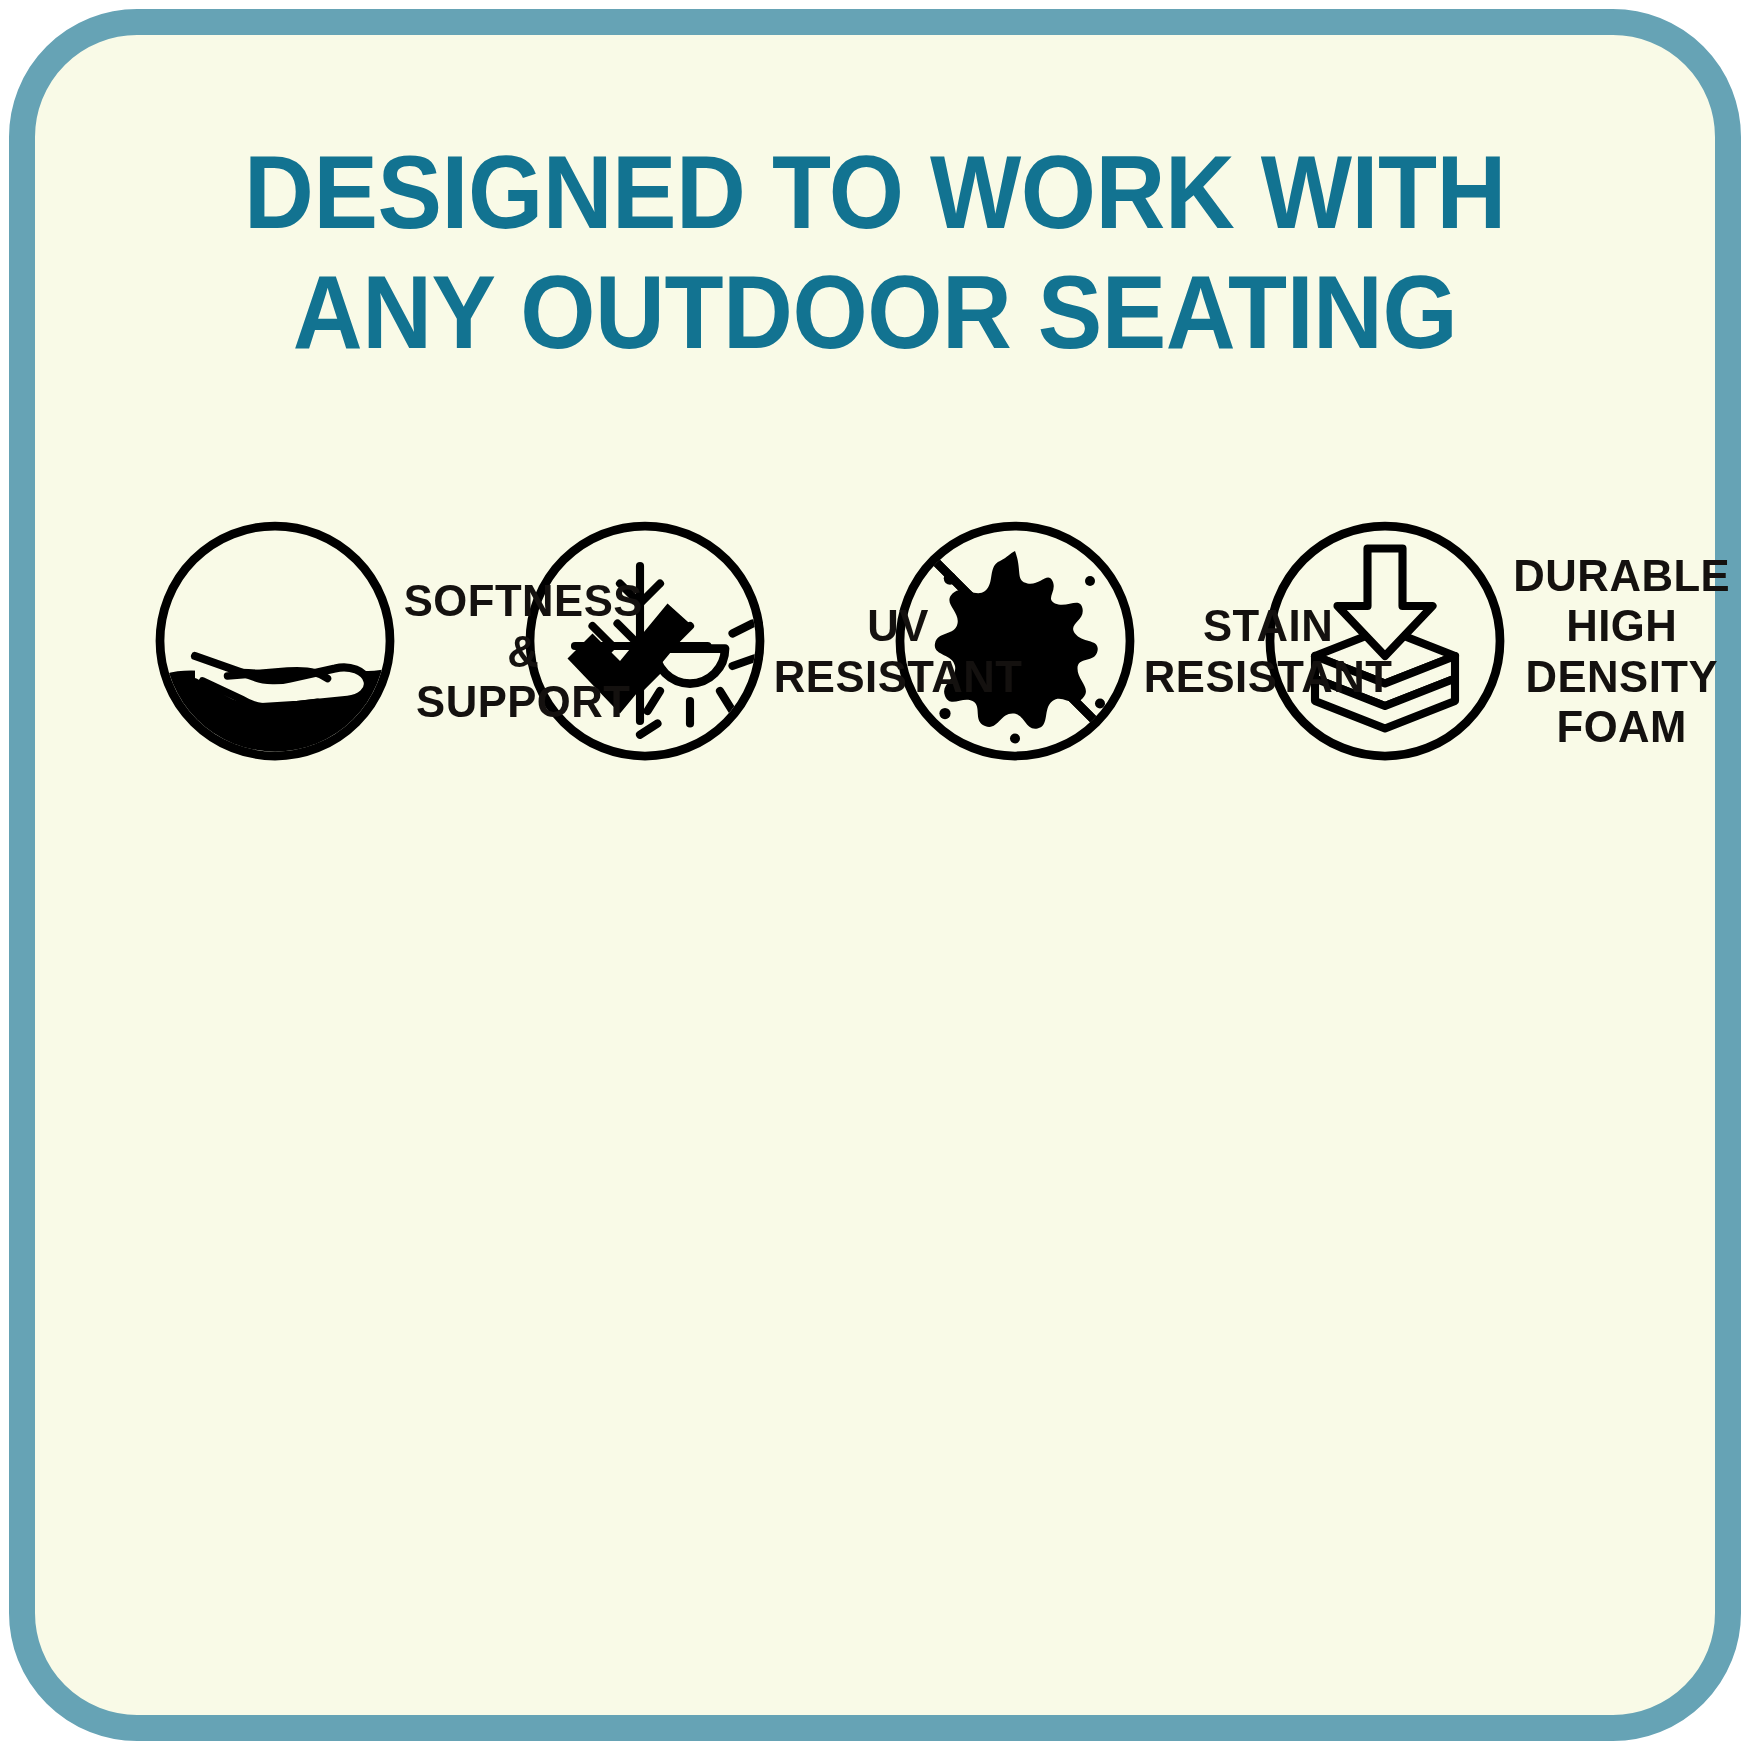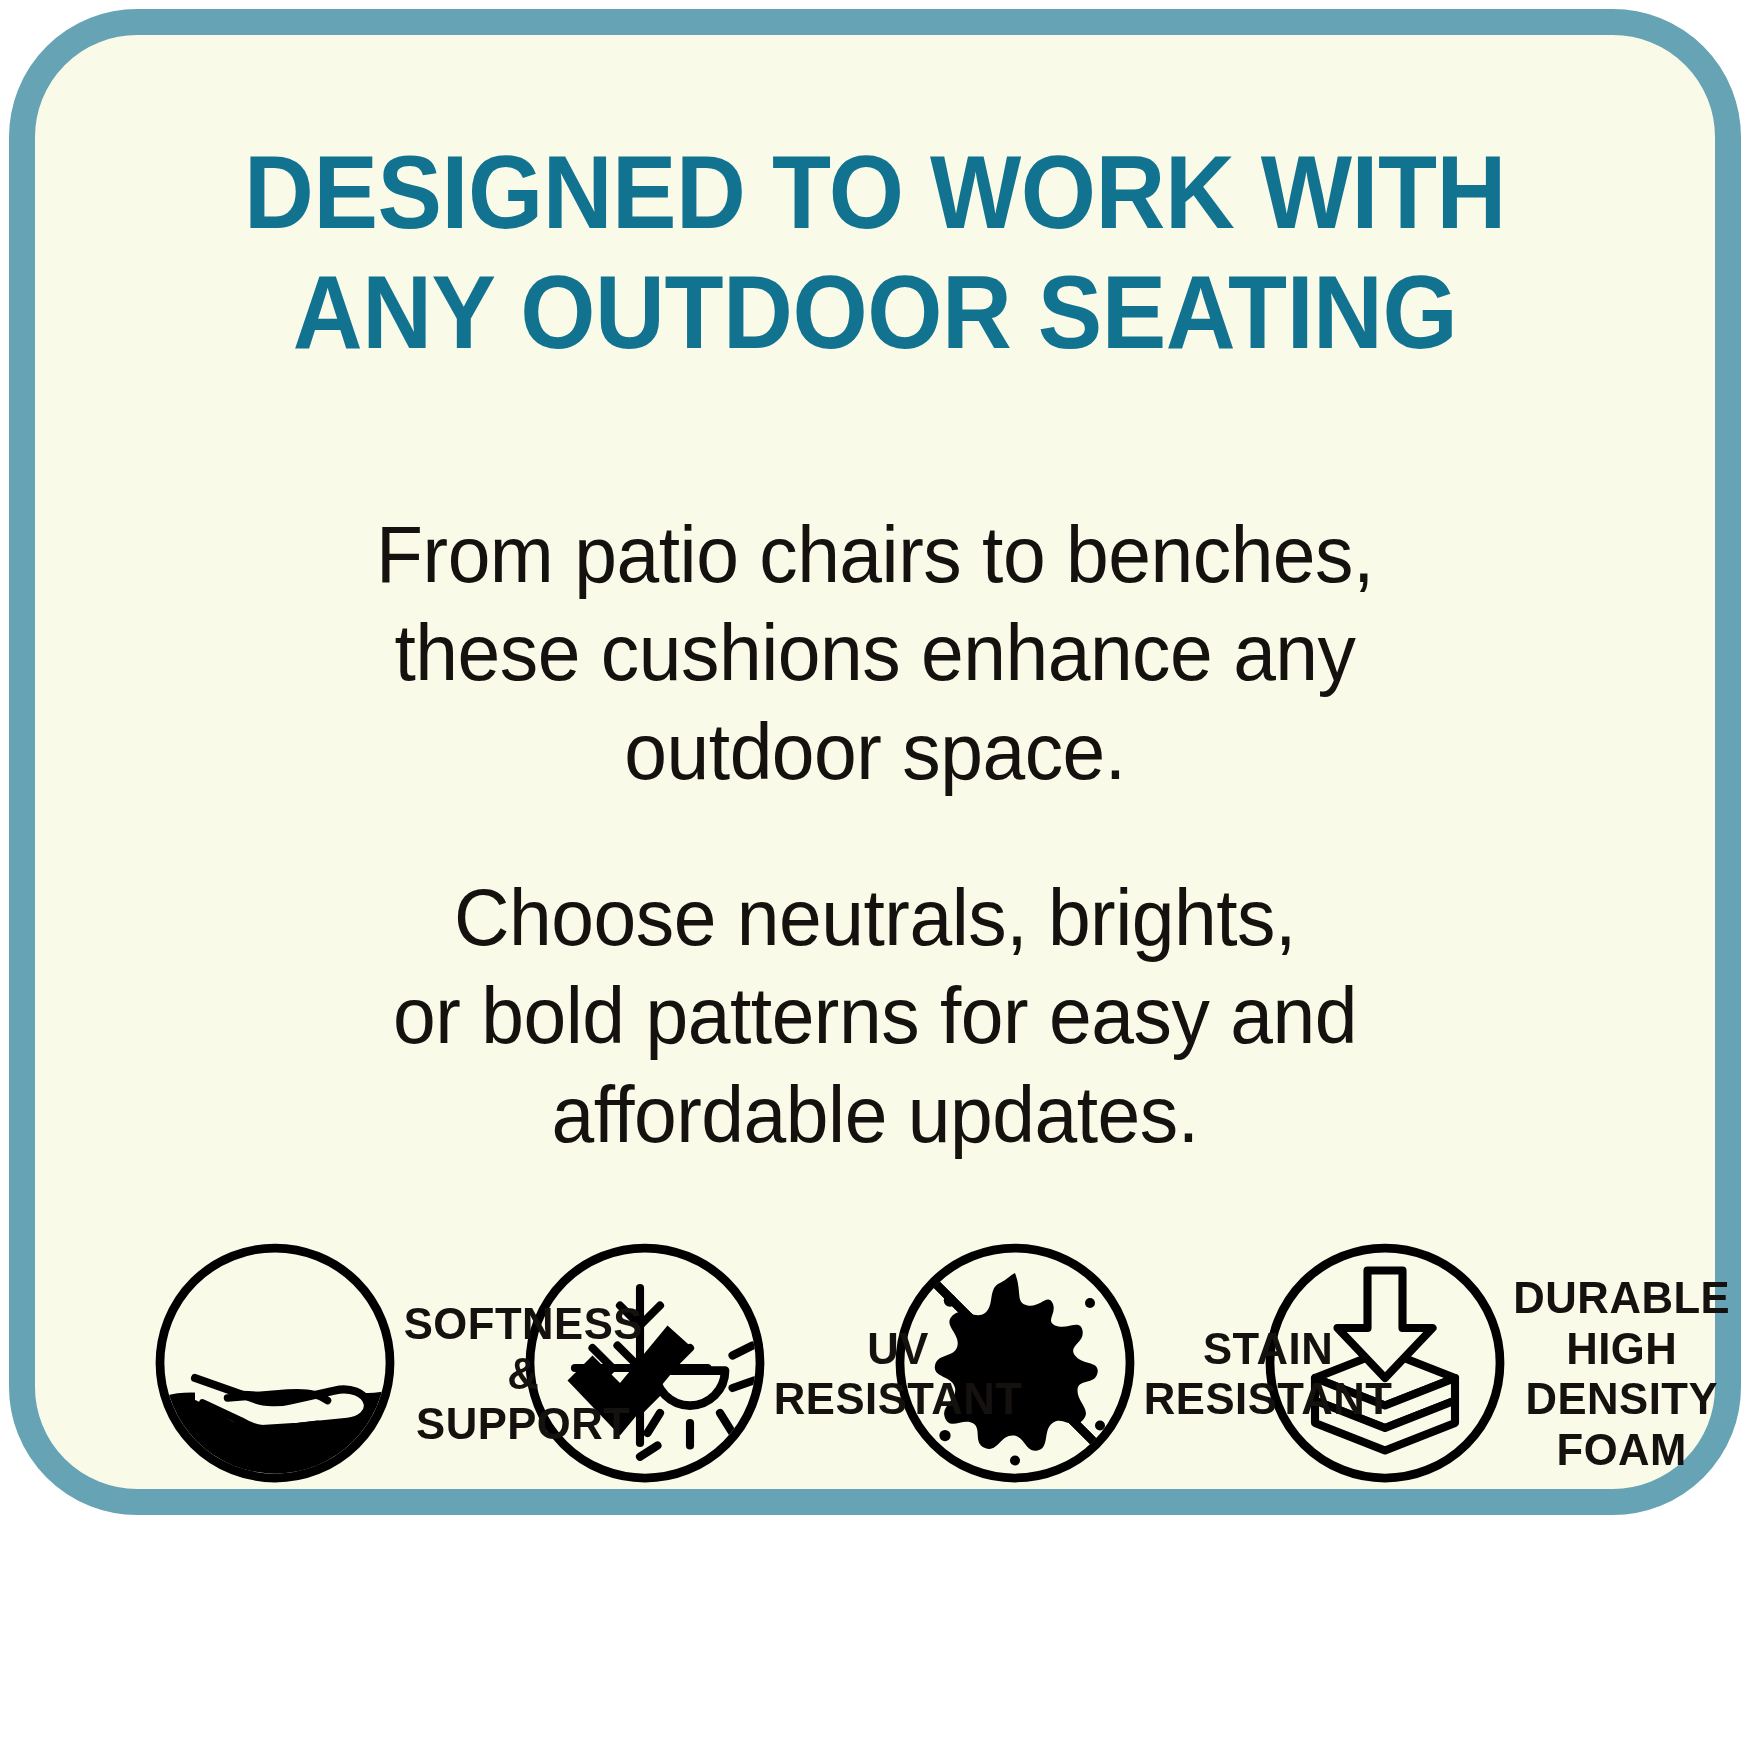--- a/index.html
+++ b/index.html
@@ -12,21 +12,21 @@
     height: 1750px;
     overflow: hidden;
     font-family: "Liberation Sans", sans-serif;
   }
 
   .card {
     position: absolute;
     left: 9px;
     top: 9px;
     width: 1732px;
-    height: 1506px;
+    height: 1732px;
     box-sizing: border-box;
     background: #F9FAE7;
     border: 26px solid #66A3B5;
     border-radius: 128px;
     display: flex;
     flex-direction: column;
     align-items: center;
   }
 
   
@@ -102,28 +102,20 @@
   }
 </style>
 </head>
 <body>
 
 <div class="card">
 
   <h1 class="headline">DESIGNED TO WORK WITH
 ANY OUTDOOR SEATING</h1>
 
-  <div class="body-copy">
-    <p class="para">From patio chairs to benches,
-these cushions enhance any
-outdoor space.</p>
-    <p class="para">Choose neutrals, brights,
-or bold patterns for easy and
-affordable updates.</p>
-  </div>
 
   <div class="features">
 
     <div class="feature">
       <div class="feature-icon">
         <svg viewBox="0 0 200 200" xmlns="http://www.w3.org/2000/svg">
           <circle cx="100" cy="100" r="92" fill="none" stroke="#000" stroke-width="7"></circle>
           <clipPath id="clipA">
               <circle cx="100" cy="100" r="88.5"></circle>
             </clipPath>

